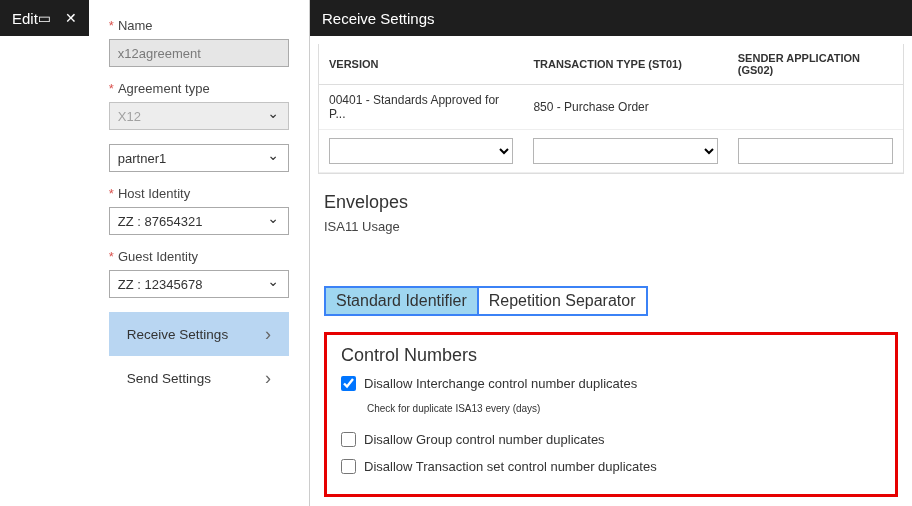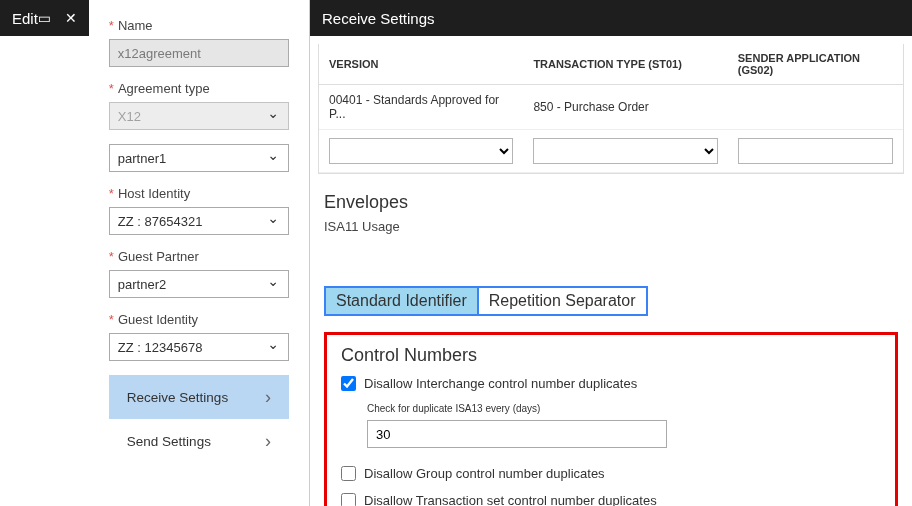--- a/index.html
+++ b/index.html
@@ -186,28 +186,20 @@
 
     <div class="form-group">
       <label class="form-label"><span class="req-star">*</span><span>Host Identity</span></label>
       <div class="select-wrap">
         <select class="select-input">
           <option>ZZ : 87654321</option>
         </select>
       </div>
     </div>
 
-    <div class="form-group">
-      <label class="form-label"><span class="req-star">*</span><span>Guest Partner</span></label>
-      <div class="select-wrap">
-        <select class="select-input">
-          <option>partner2</option>
-        </select>
-      </div>
-    </div>
 
     <div class="form-group">
       <label class="form-label"><span class="req-star">*</span><span>Guest Identity</span></label>
       <div class="select-wrap">
         <select class="select-input">
           <option>ZZ : 12345678</option>
         </select>
       </div>
     </div>
 
@@ -267,21 +259,20 @@
     <div class="control-numbers">
       <div class="cn-title">Control Numbers</div>
 
       <div class="cb-row">
         <input type="checkbox" checked="" style="">
         <span>Disallow Interchange control number duplicates</span>
       </div>
 
       <div class="sub-block">
         <label>Check for duplicate ISA13 every (days)</label>
-        <input type="text" value="30" style="">
       </div>
 
       <div class="cb-row">
         <input type="checkbox" style="">
         <span>Disallow Group control number duplicates</span>
       </div>
 
       <div class="cb-row" style="margin-bottom:0">
         <input type="checkbox" style="">
         <span>Disallow Transaction set control number duplicates</span>

